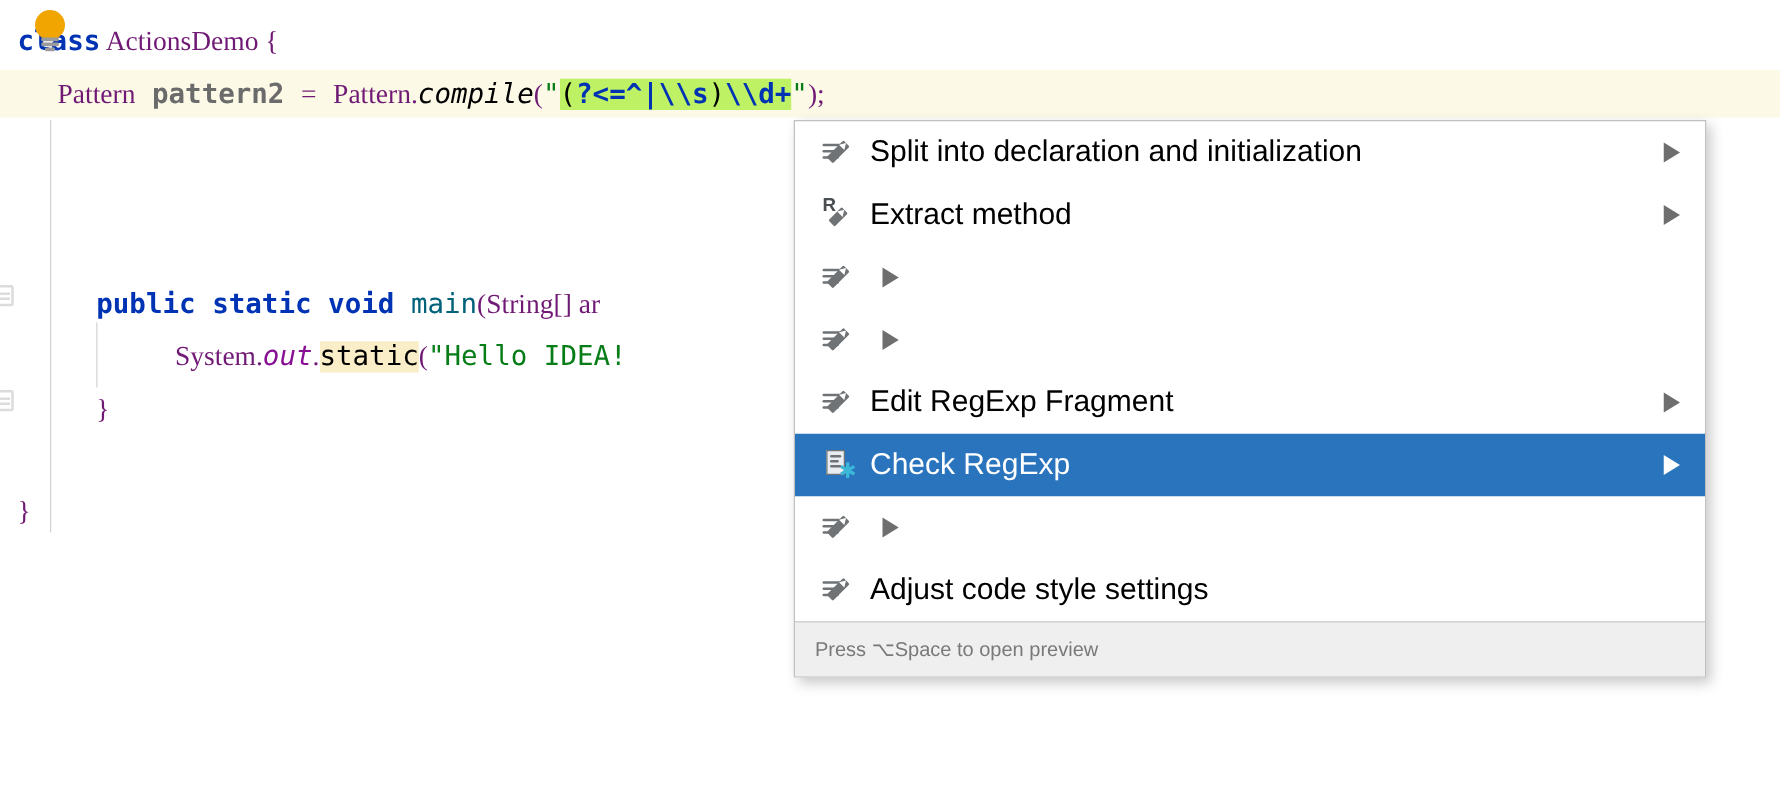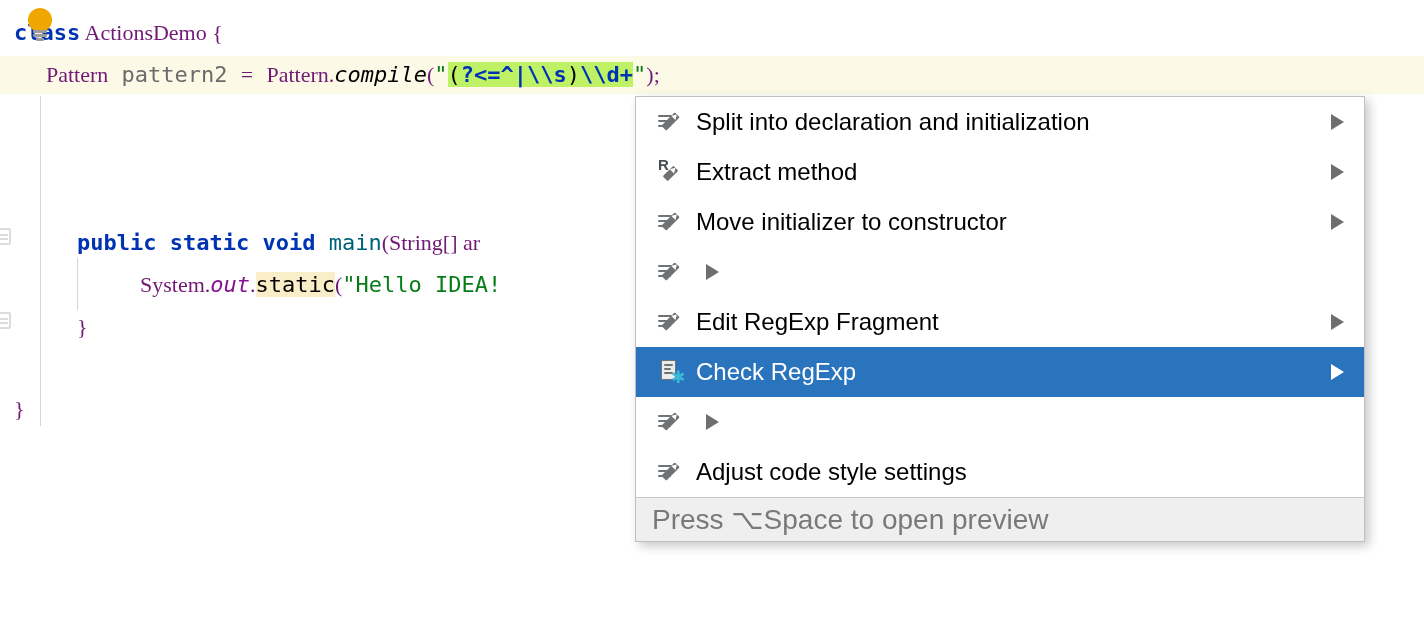--- a/index.html
+++ b/index.html
@@ -73,21 +73,21 @@
   }
   #line-main { top: 224px; }
   #line-print { top: 266px; }
   #line-close-method { top: 308px; }
   #line-close-class { top: 390px; }
 
   .kw      { color: #0033b3; font-weight: 700; }
   .ident   { color: #701a75; font-family: Liberation Serif, serif; }
   .field   { color: #871094; font-style: italic; }
   .method  { color: #00627a; }
-  .local   { color: #6b6b6b; }
+  .local   { color: #6b6b6b; font-weight: bold; }
   .string  { color: #067d17; }
   .italic-m{ color: #000000; font-style: italic; }
   .hl-println { background: #faeec8; }
 
   .sel-regex {
     background: #bef264;
   }
   .re-meta { color: #0033b3; font-weight: 700; }
   .re-plain { color: #000000; }
 
@@ -257,21 +257,21 @@
   #menu-footer {
     border-top: 1px solid #c9c9c9;
     background: #efeff0;
     height: 44px;
     display: flex;
     align-items: center;
     padding-left: 16px;
     box-sizing: border-box;
   }
   #menu-footer-text {
-    font-size: 28px;
+    font-size: 16px;
     color: #797979;
     white-space: nowrap;
   }
 </style>
 </head>
 <body>
 
 <div id="editor">
 
   <div class="gutter">
@@ -321,21 +321,20 @@
         <span class="mi-label">Extract method</span>
         <span class="mi-arrow"></span>
       </div>
       <div class="menu-item">
         <span class="mi-icon icon-intention">
           <span class="ln l1"></span>
           <span class="ln l2"></span>
           <span class="ln l3"></span>
           <span class="pencil"></span>
         </span>
-        <span class="mi-label">Move initializer to constructor</span>
         <span class="mi-arrow"></span>
       </div>
       <div class="menu-item">
         <span class="mi-icon icon-intention">
           <span class="ln l1"></span>
           <span class="ln l2"></span>
           <span class="ln l3"></span>
           <span class="pencil"></span>
         </span>
         <span class="mi-arrow"></span>

